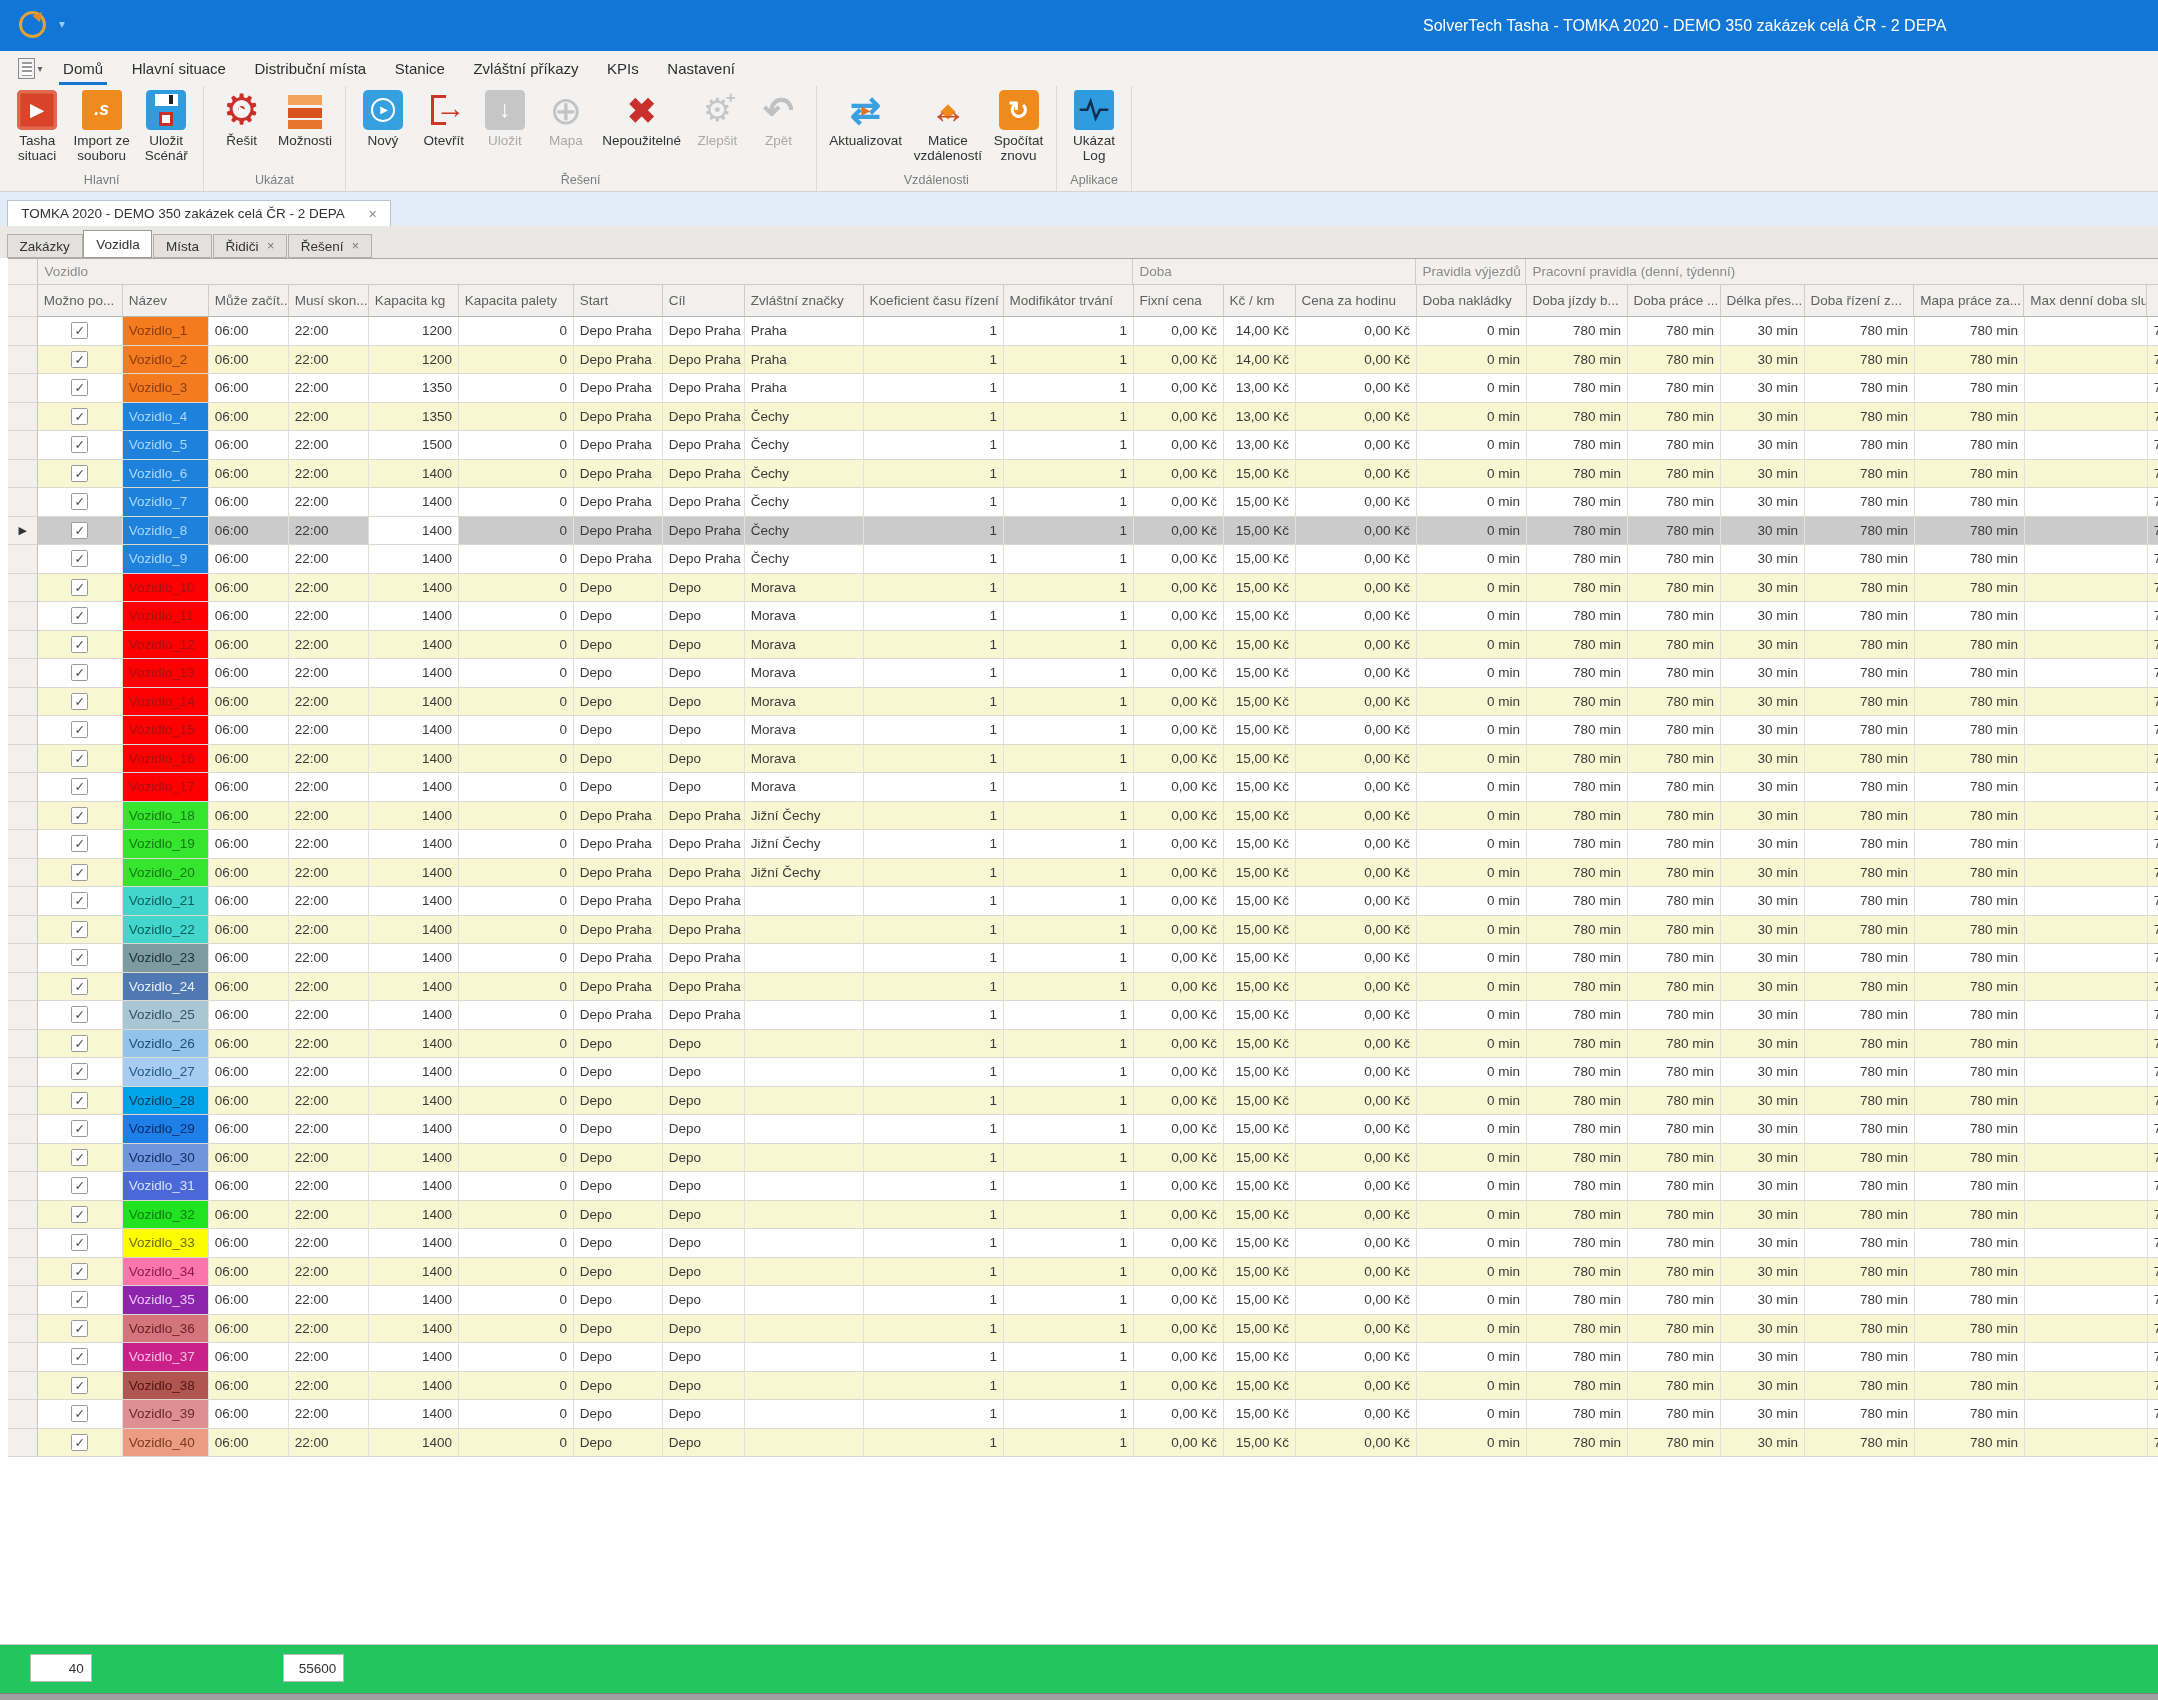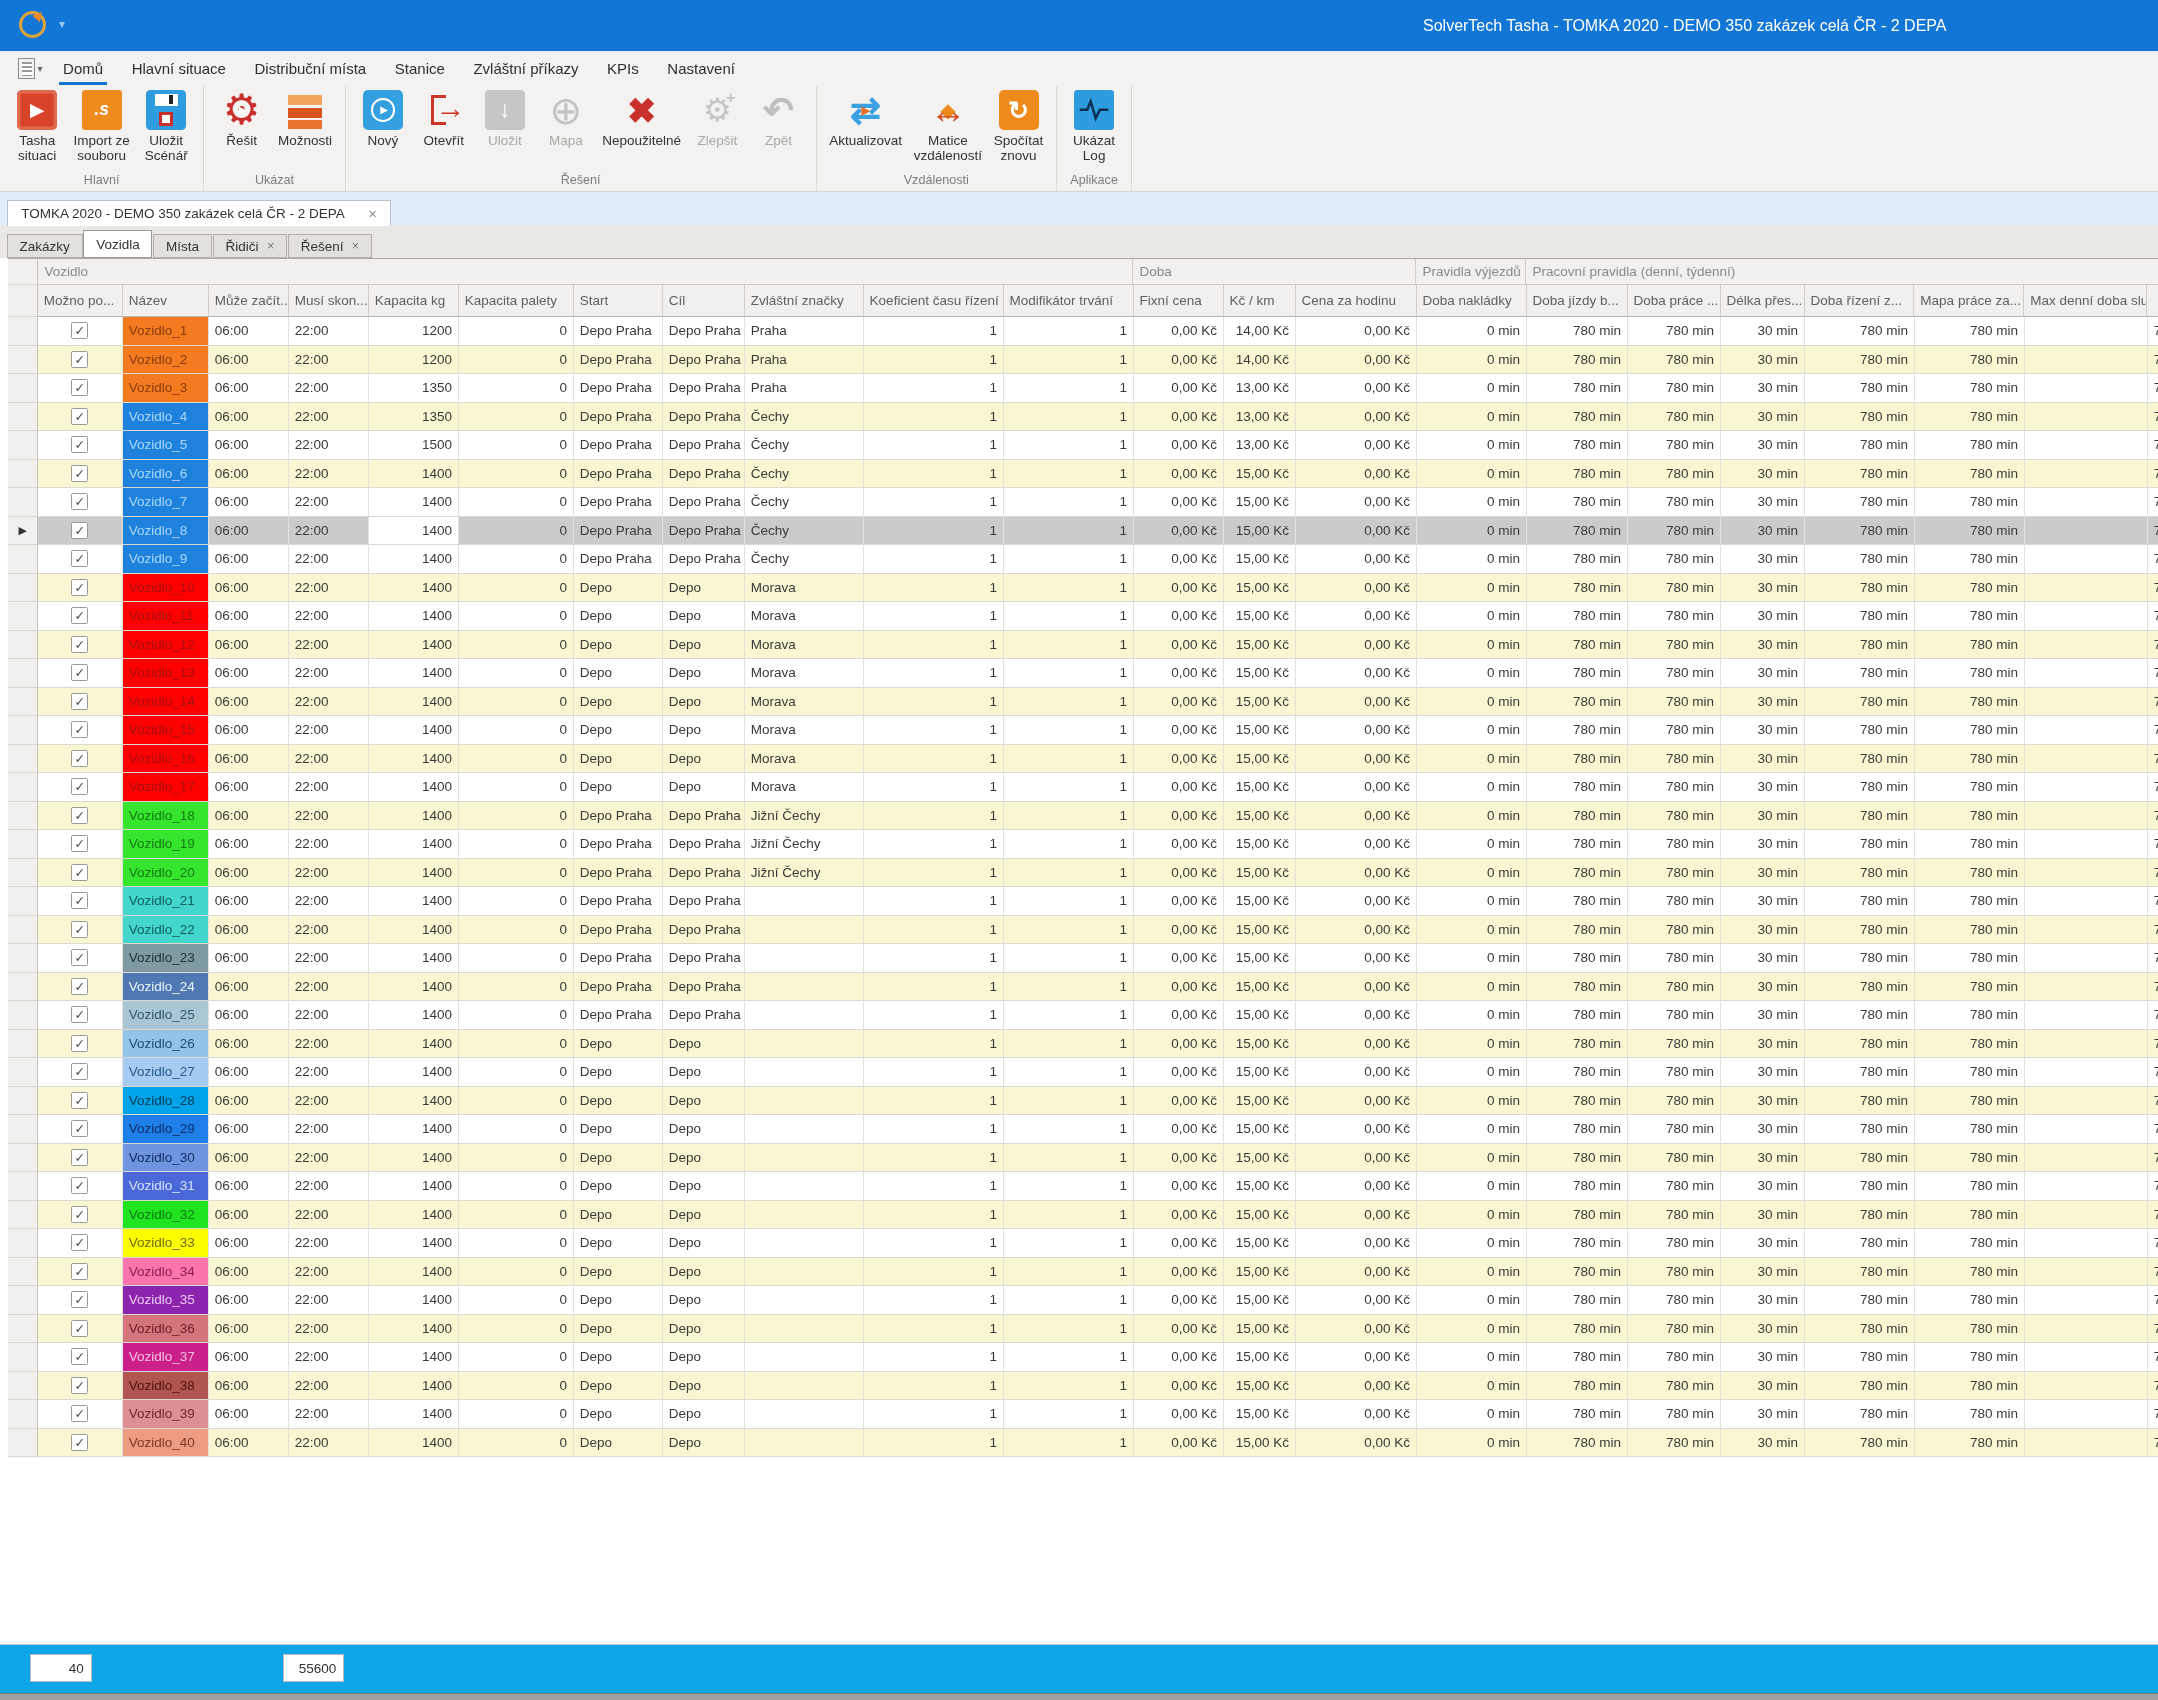--- a/index.html
+++ b/index.html
@@ -113,21 +113,21 @@
         border-right:0.8px solid #e3e1db; border-bottom:0.8px solid #dcd9d2; color:#3a3a3a;
         overflow:hidden; white-space:nowrap; flex:none; }
   .cell.right { justify-content:flex-end; }
   .cell.center { justify-content:center; }
   .trow.sel .cell { background:#cbcbcb; }
   .trow.sel .cell.cell-kg { background:#ffffff; }
   .cb { width:17px; height:17px; background:#fff; border:0.8px solid #9a9a9a; border-radius:1.7px;
         display:flex; align-items:center; justify-content:center; color:#4a4a4a; font-size:12.6px; }
   
   .gridfooter { position:absolute; top:1644px; left:0; width:100%; height:49px;
-        background:#0ea5e9; border-top:0.8px solid #c9c9c9; }
+        background:#22c55e; border-top:0.8px solid #c9c9c9; }
   .fbox { position:absolute; top:9.3px; height:28px; background:#fff; border:0.8px solid #b9b9b9;
         font-size:13.5px; display:flex; align-items:center; justify-content:flex-end; padding:0 6.7px; color:#333; }
   .fbox.b1 { left:29.5px; width:62px; }
   .fbox.b2 { left:283px; width:61px;text-align:center; }
   .winbottom { position:absolute; bottom:0; left:0; width:100%; height:6.7px; background:#9f9f9f;
         border-top:1.7px solid #7c7c7c; }
 </style>
 </head>
 <body>
 

